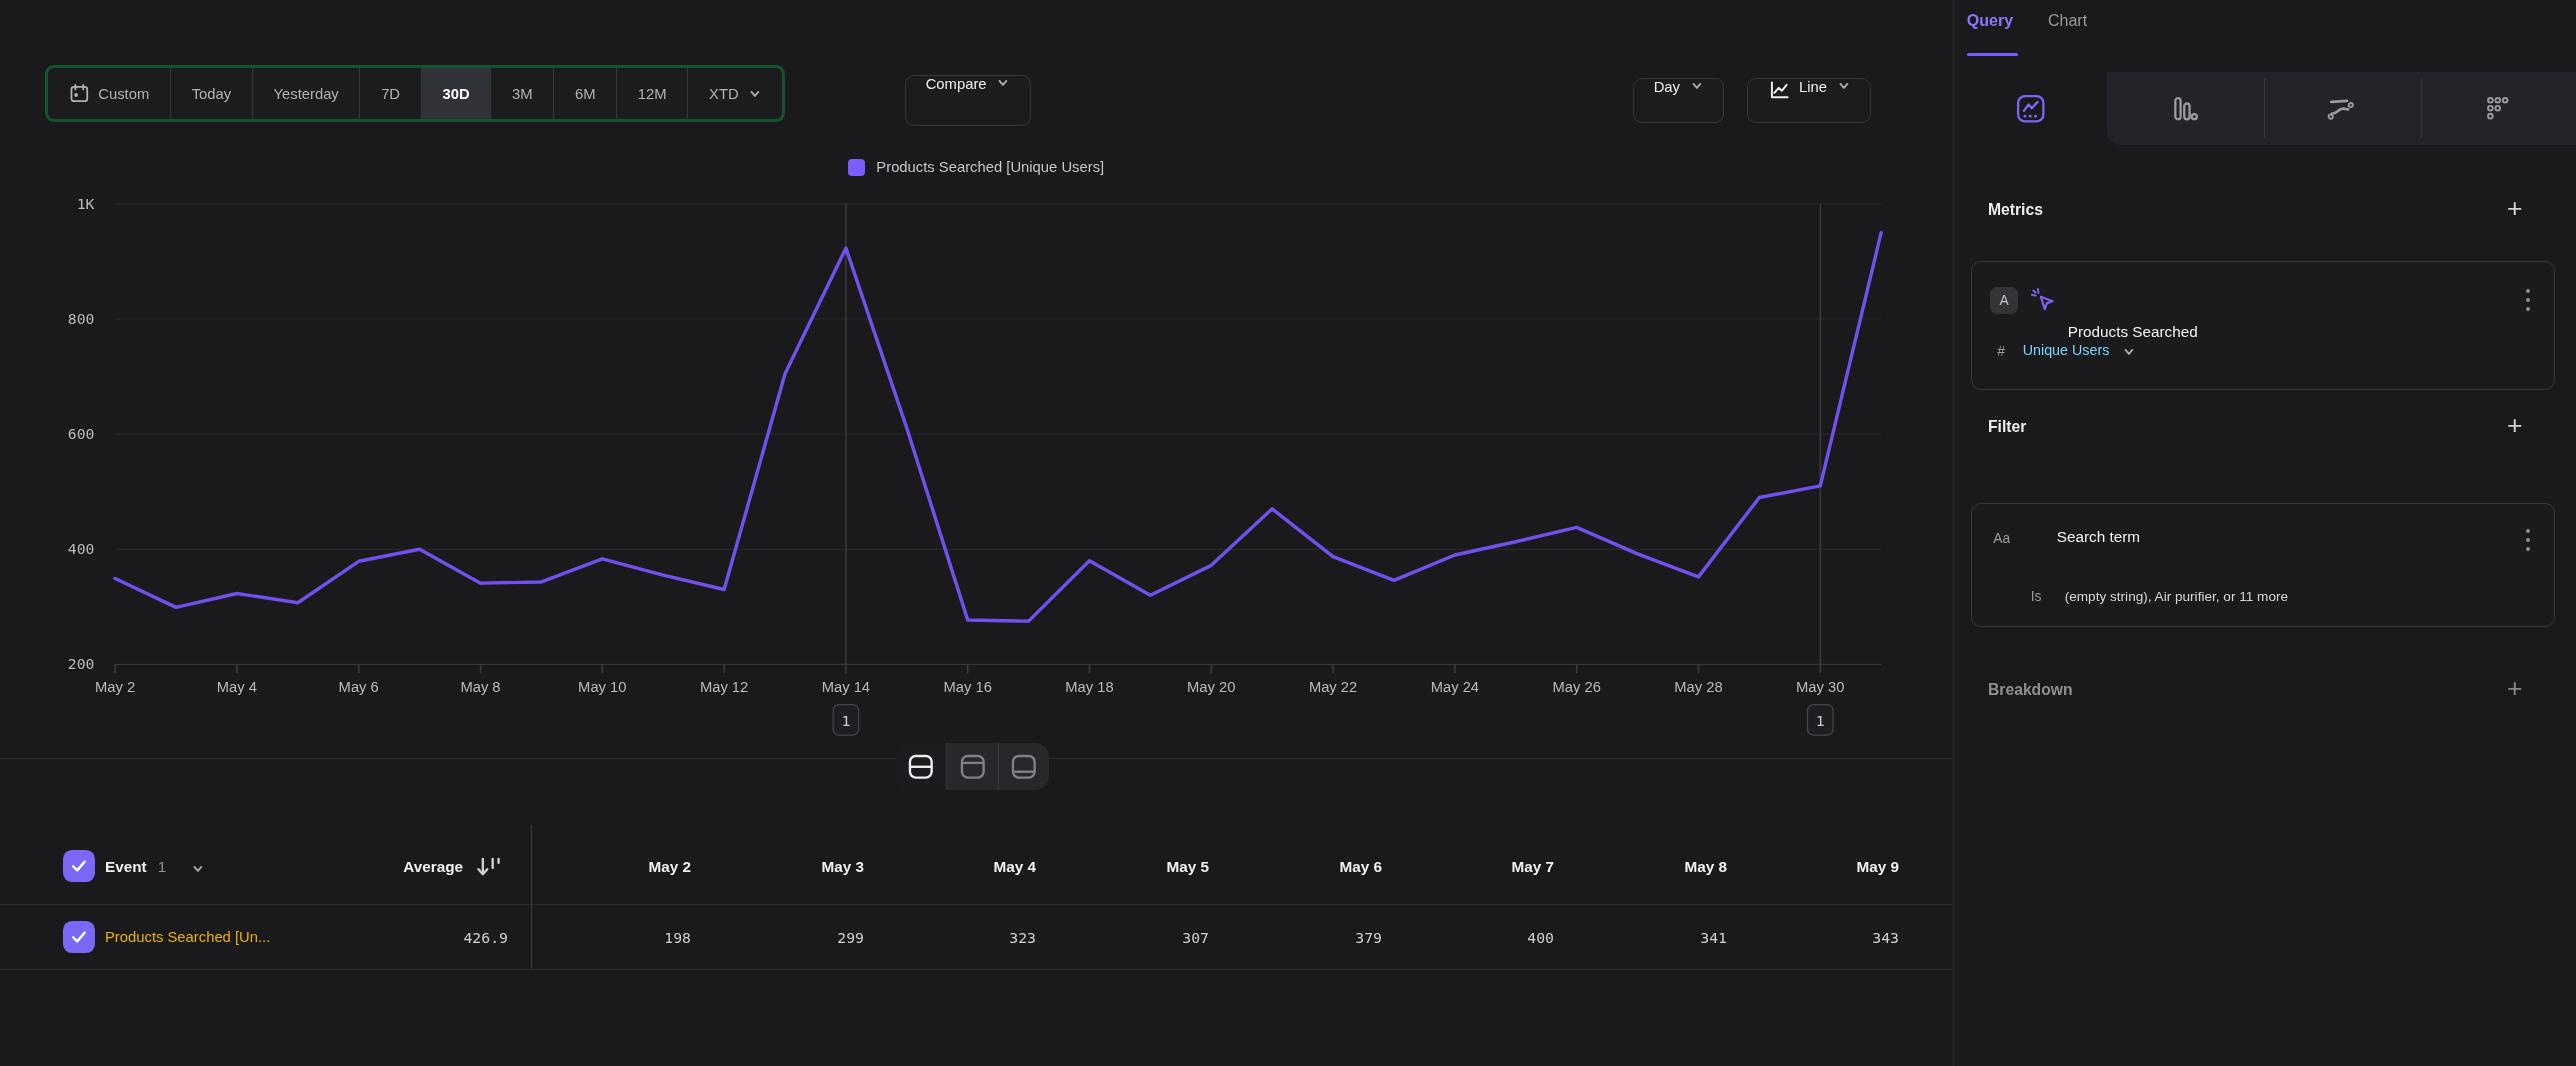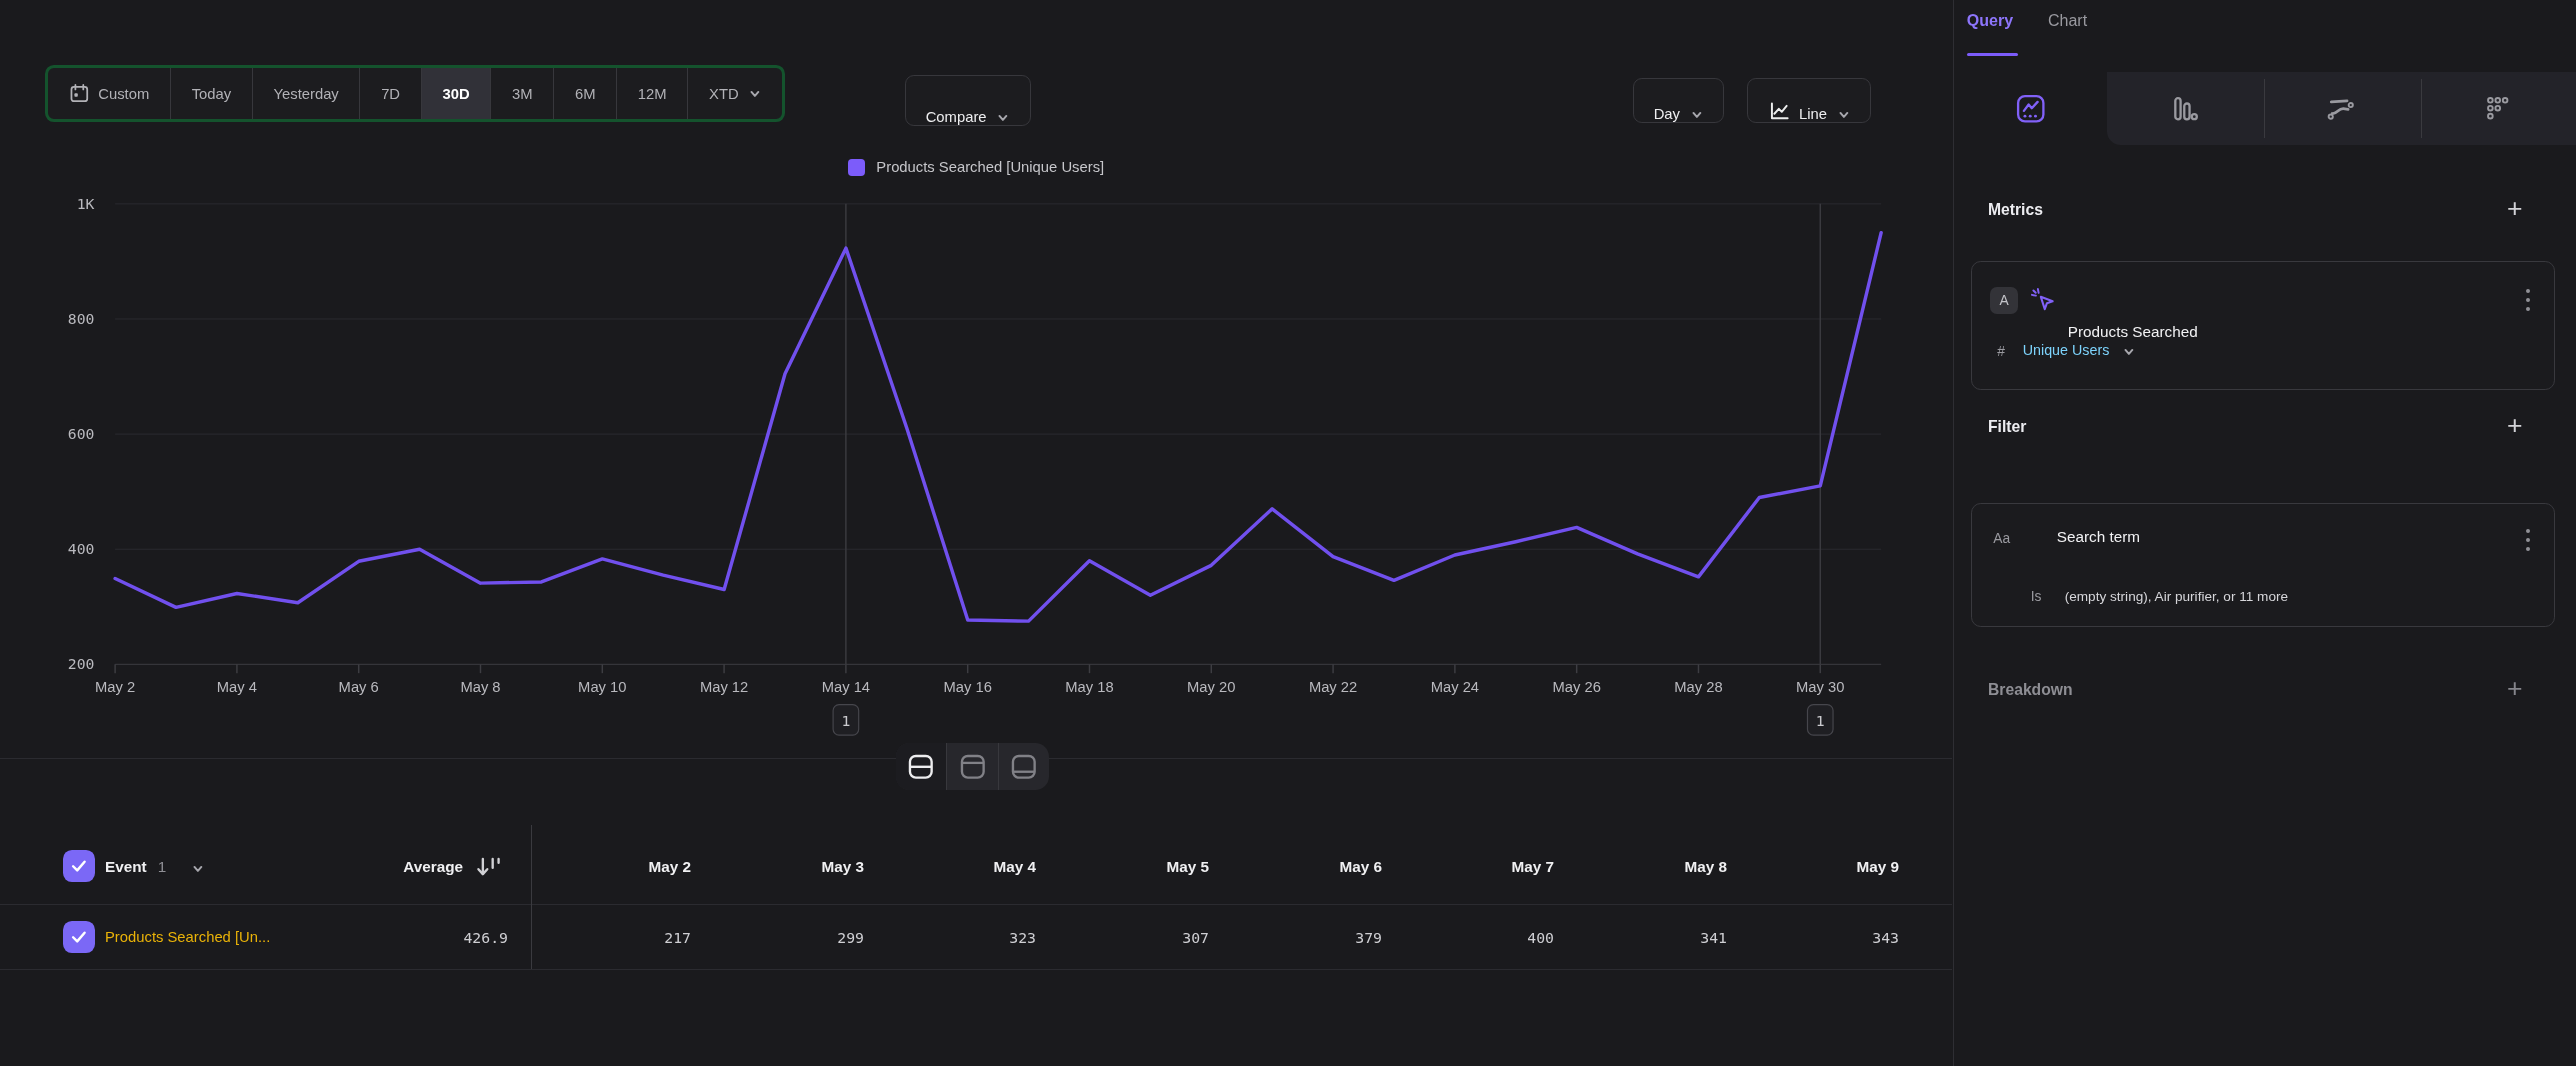--- a/index.html
+++ b/index.html
@@ -8,21 +8,21 @@
   .abs{position:absolute;}
   .mono{font-family:"DejaVu Sans Mono",monospace;}
 
   
   #range-group{position:absolute;left:45px;top:65px;height:51px;display:flex;align-items:stretch;
     border:3px solid #14532d;border-radius:8.9px;background:#1c1c1f;overflow:hidden;}
   .seg{display:flex;align-items:center;gap:8.9px;padding:0 20.7px;font-size:14.8px;color:#b2b2b7;
     border-left:1px solid #37373c;cursor:pointer;white-space:nowrap;}
   .seg:first-child{border-left:none;}
   .seg.selected{background:#313138;color:#ffffff;font-weight:700;}
-  .btn{position:absolute;display:flex;align-items:flex-end;gap:9.8px;border:1px solid #37373c;
+  .btn{position:absolute;display:flex;align-items:flex-start;gap:9.8px;border:1px solid #37373c;
     border-radius:8.9px;background:#1c1c1f;color:#eeeef0;font-size:14.8px;padding:0 19.7px;cursor:pointer;}
   .chev{flex:0 0 auto;}
 
   
   #legend{position:absolute;left:0;top:159px;width:1952px;display:flex;justify-content:center;
     align-items:center;gap:11.8px;}
   #legend-swatch{width:16.7px;height:16.7px;border-radius:3.9px;background:#7d5df8;}
   #legend-label{font-size:14.8px;color:#c6c6ca;}
 
   
@@ -246,21 +246,21 @@
       <svg width="19.7" height="19.7" viewBox="0 0 24 24">
         <polyline points="5,12.5 10,17.5 19,7" fill="none" stroke="#fff" stroke-width="3" stroke-linecap="round" stroke-linejoin="round"></polyline>
       </svg>
     </div>
     <span class="td" style="left:105px;top:929px;color:#eab308;">Products Searched [Un...</span>
     <span class="td mono" style="left:360px;top:929px;width:148px;text-align:right;">426.9</span>
 
     <div class="hline" style="left:0;top:969px;width:1952px;"></div>
     <div id="table-cells">
         <span class="th th-date" style="left: 534px; top: 858px;">May 2</span>
-        <span class="td td-num mono" style="left: 534px; top: 929px;">217</span>
+        <span class="td td-num mono" style="left: 534px; top: 929px;">198</span>
         <span class="th th-date" style="left: 707px; top: 858px;">May 3</span>
         <span class="td td-num mono" style="left: 707px; top: 929px;">299</span>
         <span class="th th-date" style="left: 879px; top: 858px;">May 4</span>
         <span class="td td-num mono" style="left: 879px; top: 929px;">323</span>
         <span class="th th-date" style="left: 1052px; top: 858px;">May 5</span>
         <span class="td td-num mono" style="left: 1052px; top: 929px;">307</span>
         <span class="th th-date" style="left: 1225px; top: 858px;">May 6</span>
         <span class="td td-num mono" style="left: 1225px; top: 929px;">379</span>
         <span class="th th-date" style="left: 1397px; top: 858px;">May 7</span>
         <span class="td td-num mono" style="left: 1397px; top: 929px;">400</span>

